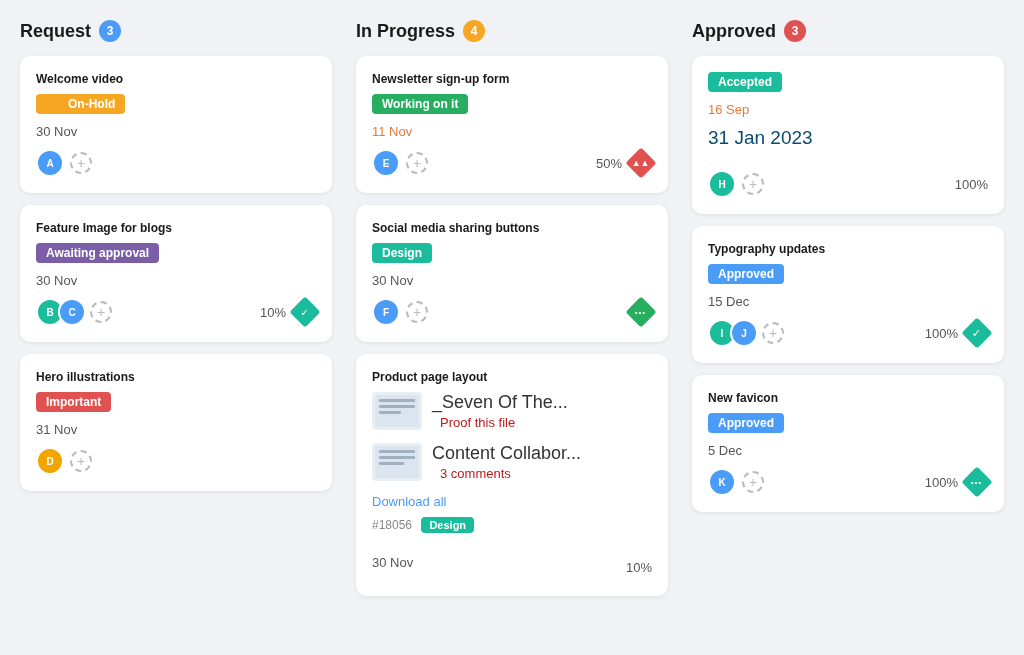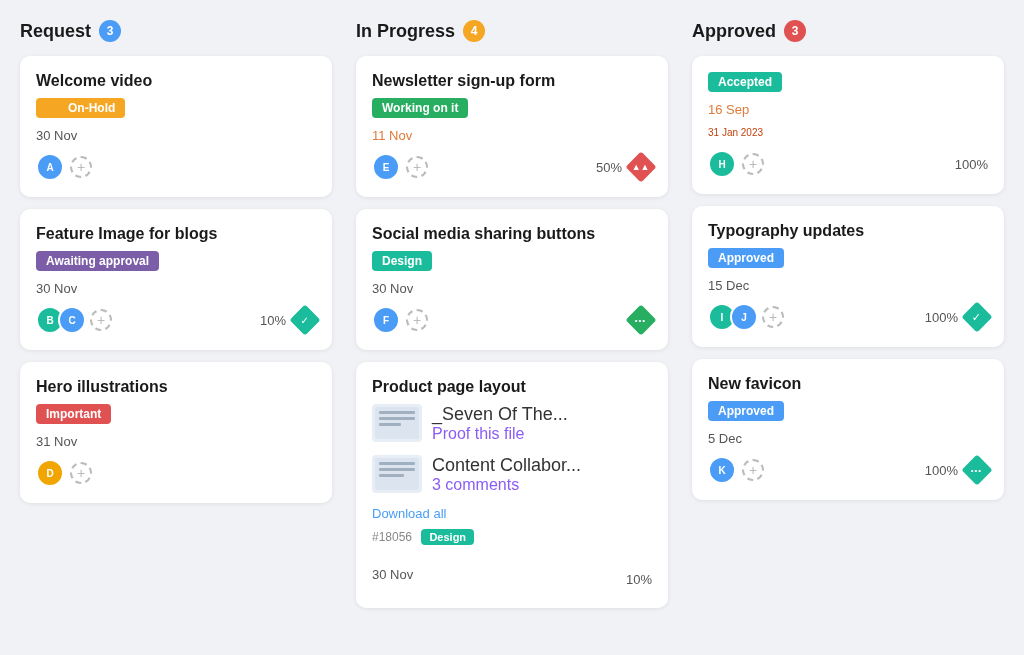--- a/index.html
+++ b/index.html
@@ -42,21 +42,21 @@
     .badge-red { background: #e05252; }
 
     .card {
       background: #fff;
       border-radius: 10px;
       padding: 16px;
       margin-bottom: 12px;
       box-shadow: 0 1px 4px rgba(0,0,0,0.08);
     }
     .card-title {
-      font-size: 16px;
+      font-size: 12px;
       font-weight: 600;
       color: #1a1a1a;
       margin-bottom: 8px;
     }
     .tag {
       display: inline-block;
       padding: 3px 10px;
       border-radius: 4px;
       font-size: 12px;
       font-weight: 600;
@@ -165,24 +165,25 @@
       height: 3px;
       background: #a0b0c0;
       border-radius: 1px;
     }
     .file-name {
       font-size: 18px;
       font-weight: 500;
       color: #333;
     }
     .file-link {
-      font-size: 16px;
-      color: #8b5cf6;
+      font-size: 13px;
+      color: #b91c1c;
       cursor: pointer;
       text-decoration: none;
+      margin-left: 8px;
     }
     .download-all {
       font-size: 13px;
       color: #4a9cf6;
       cursor: pointer;
       margin-bottom: 8px;
       display: block;
     }
     .card-id {
       font-size: 12px;
@@ -195,23 +196,23 @@
       border-radius: 4px;
       font-size: 11px;
       font-weight: 600;
       margin-left: 6px;
     }
     .avatars-row {
       display: flex;
       align-items: center;
     }
     .second-date {
-      font-size: 10px;
-      color: #c2410c;
-      margin-bottom: 12px;
+      font-size: 19px;
+      color: #0c4a6e;
+      margin-bottom: 21px;
     }
   </style>
 </head>
 <body>
 
 <div class="board">
 
   <div class="column">
     <div class="column-header">
       <span class="column-title">Request</span>

